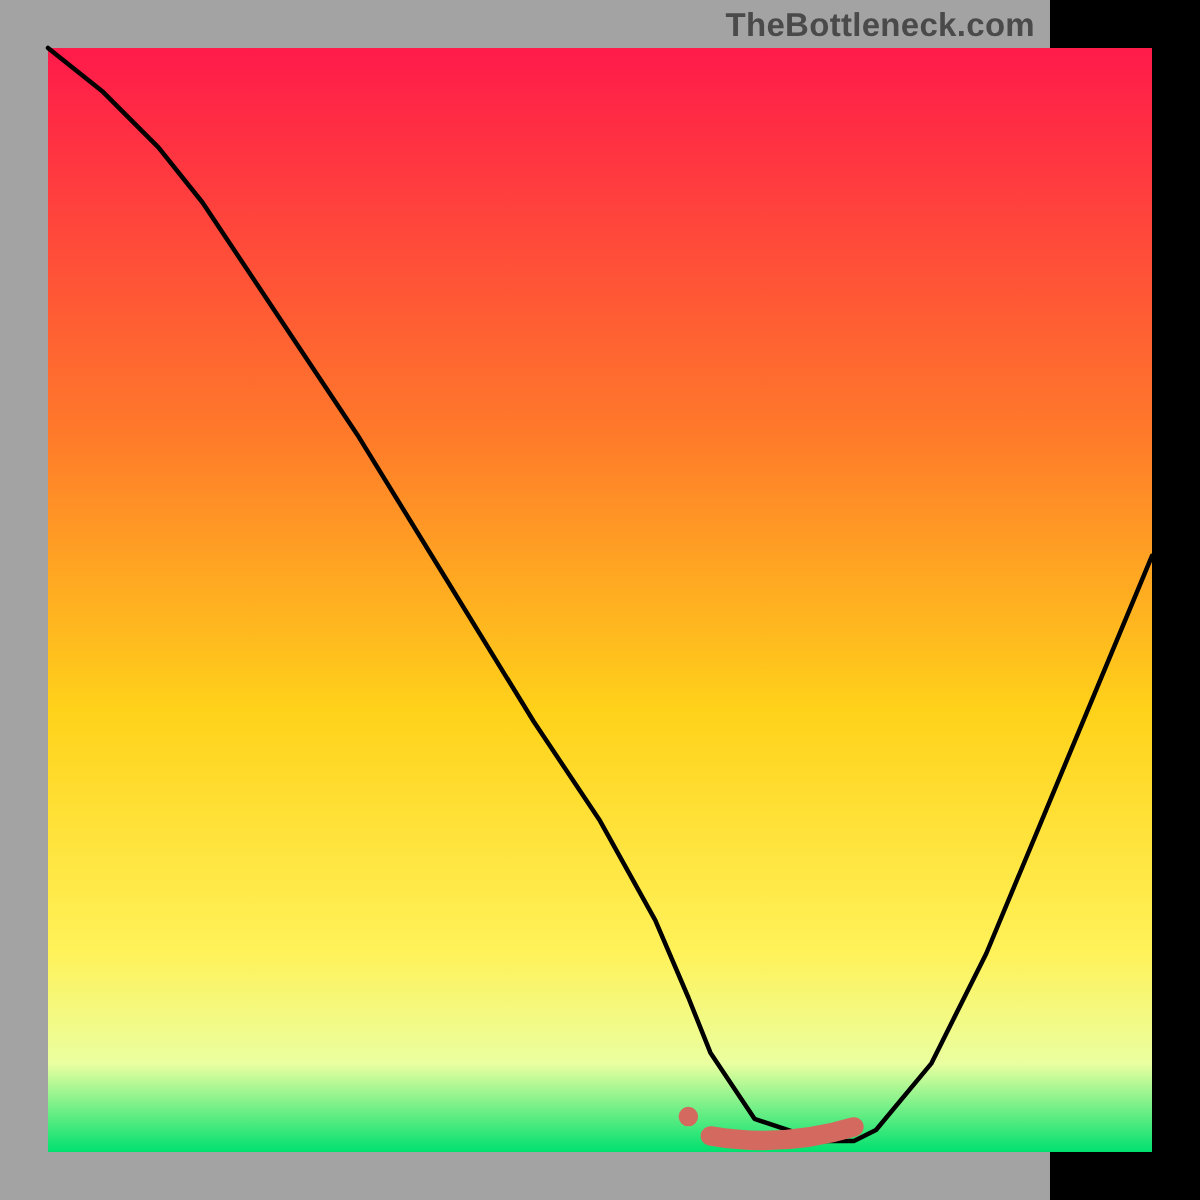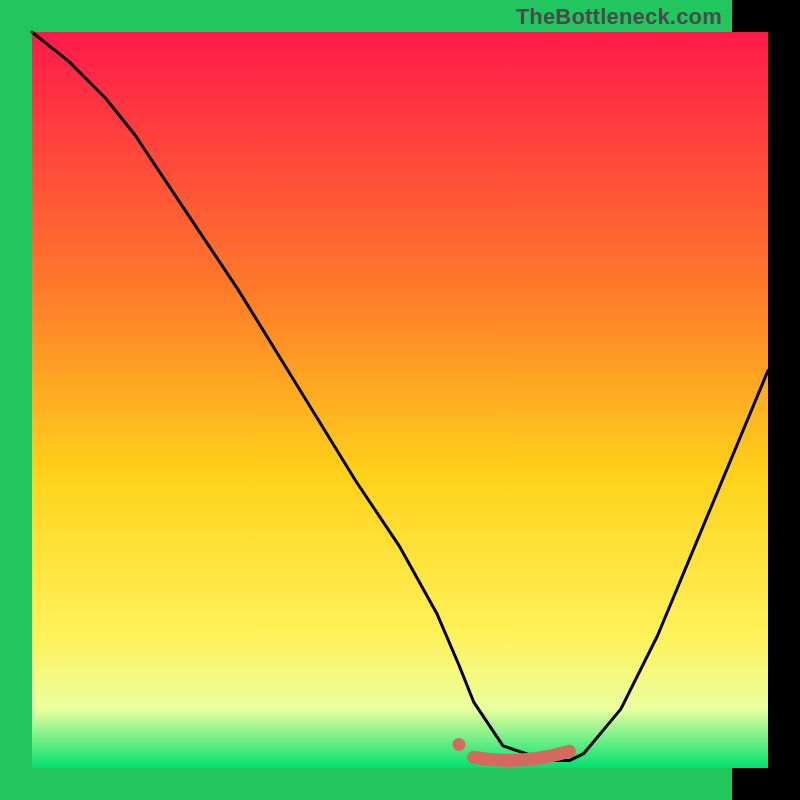--- a/index.html
+++ b/index.html
@@ -7,22 +7,21 @@
     padding: 0;
     width: 800px;
     height: 800px;
     background: #000;
     font-family: Arial, Helvetica, sans-serif;
   }
   .frame {
     position: relative;
     width: 700px;
     height: 800px;
-    background: #22c55e;
-    padding-left: 32px;
+    background: #a3a3a3;
   }
   .attribution {
     position: absolute;
     top: 4px;
     right: 10px;
     color: #4a4a4a;
     font-size: 22px;
     font-weight: 600;
     letter-spacing: 0.2px;
   }

